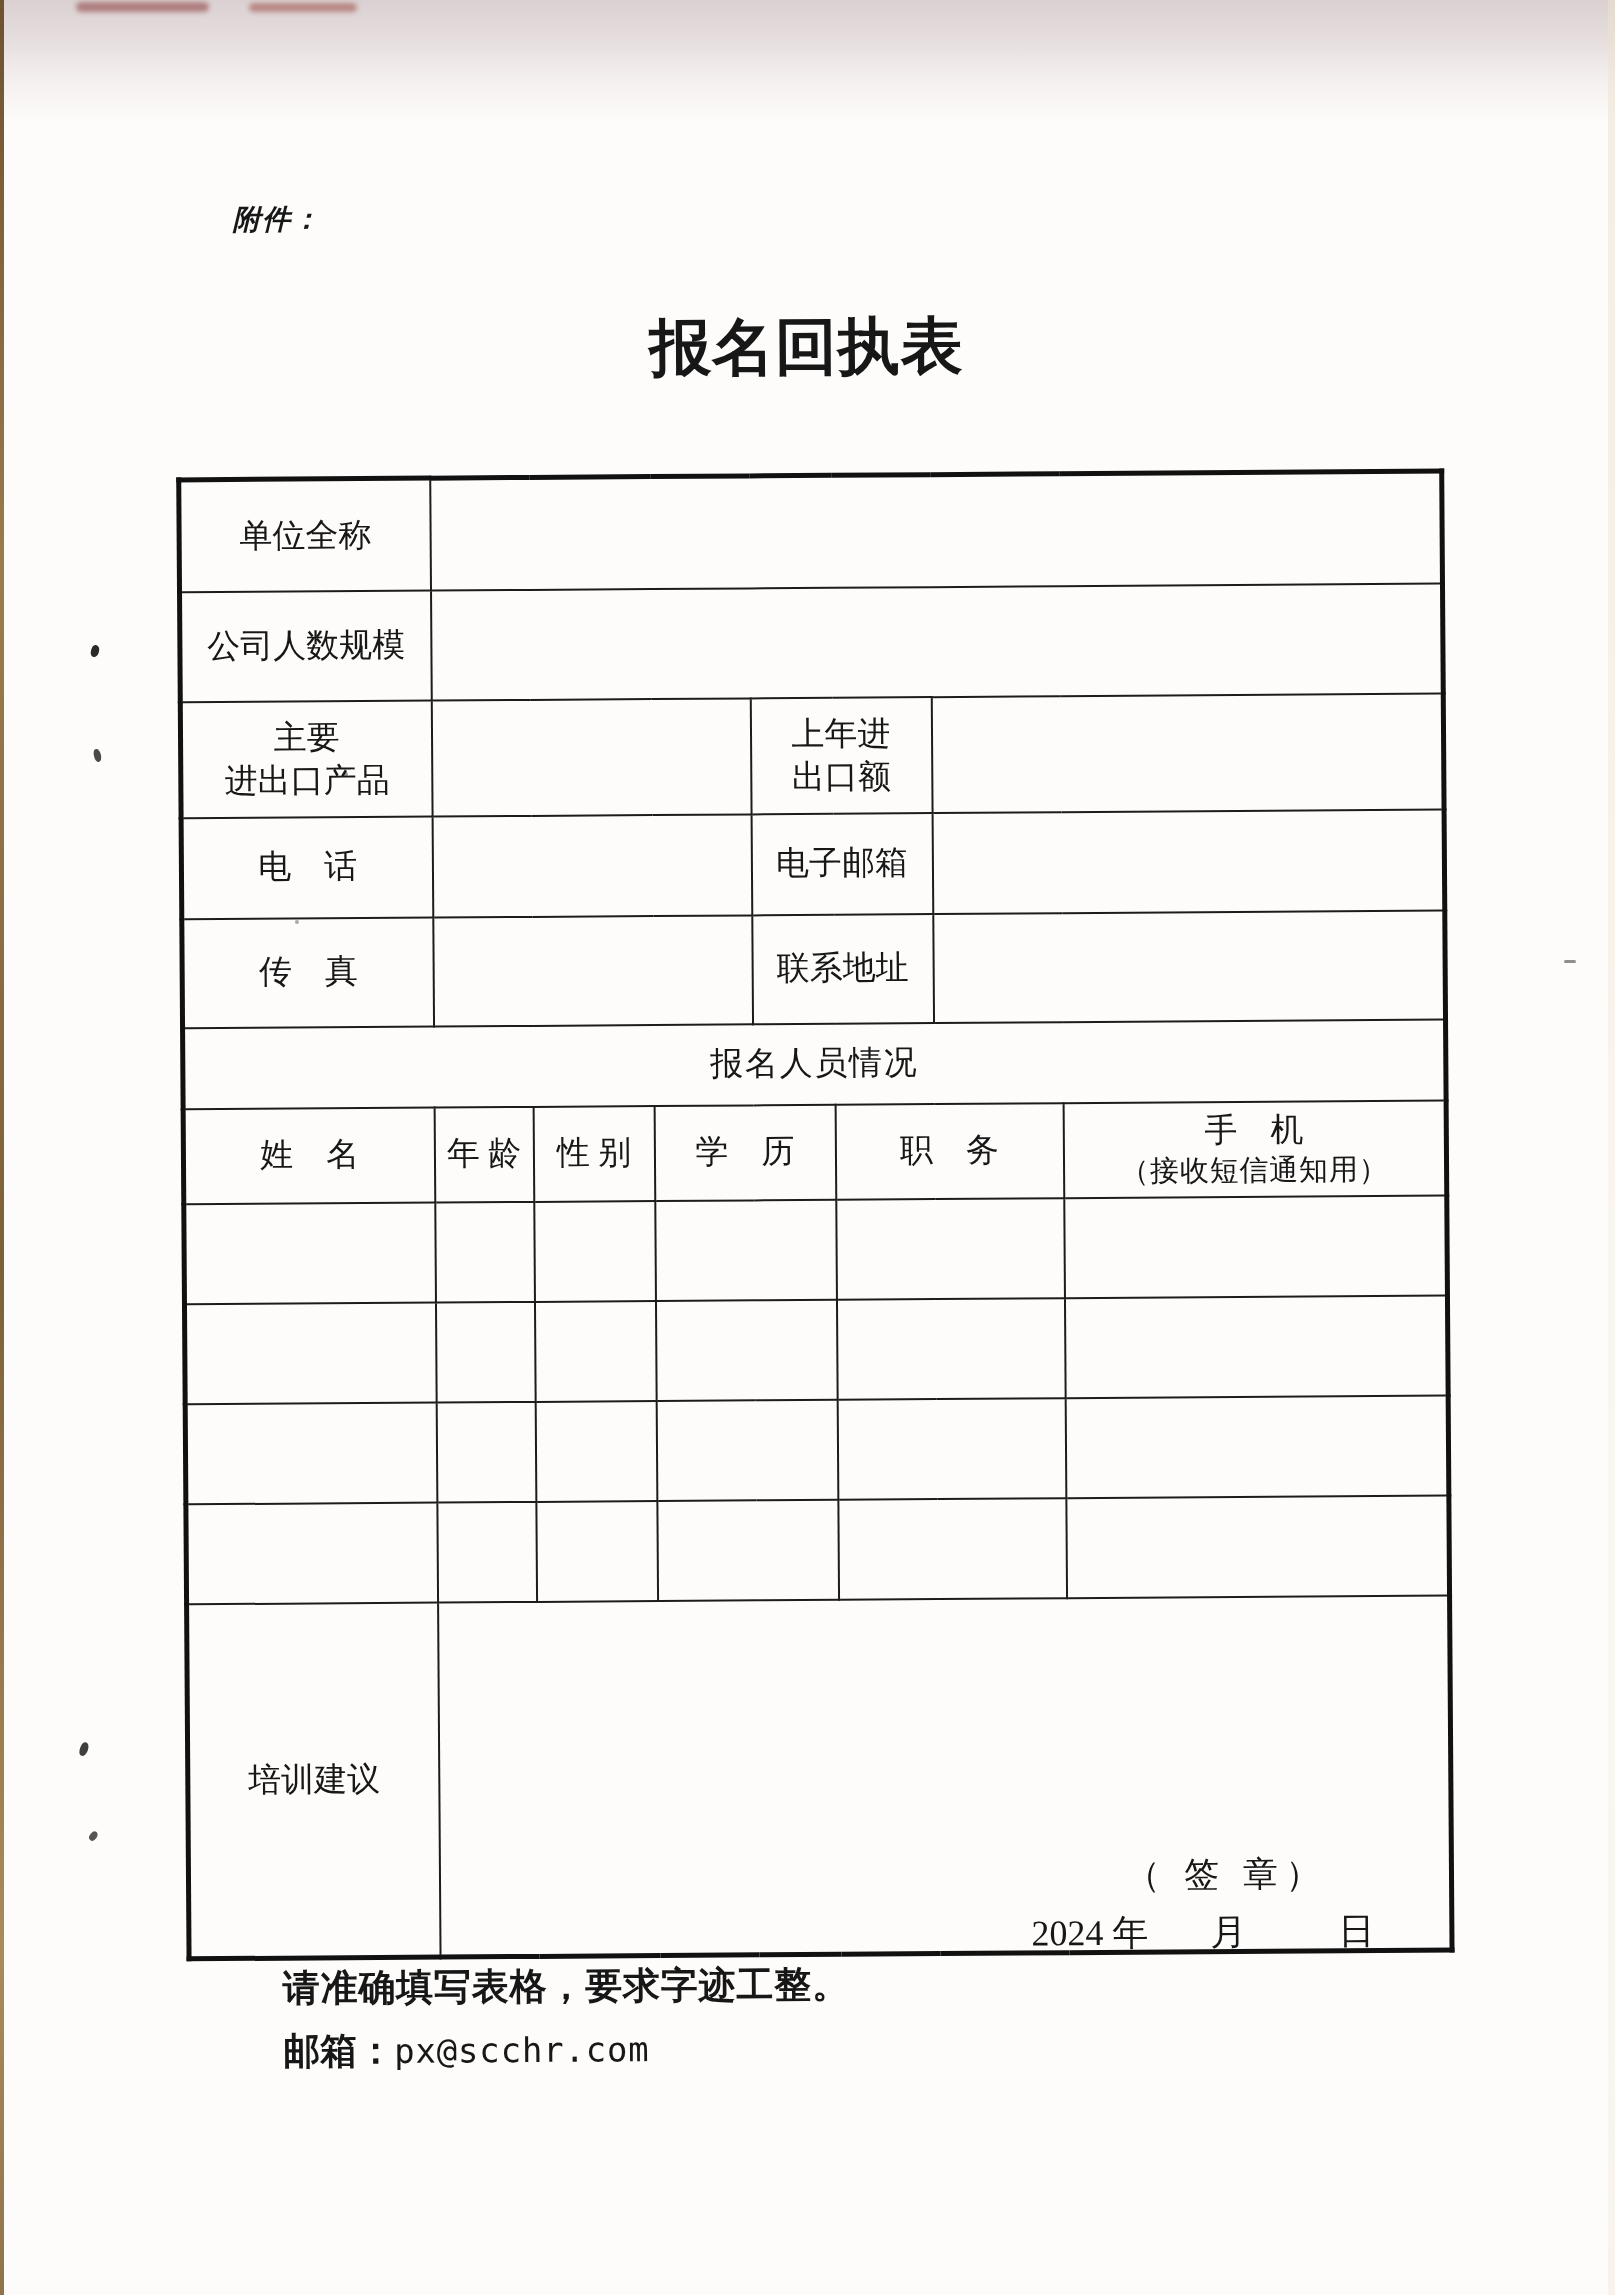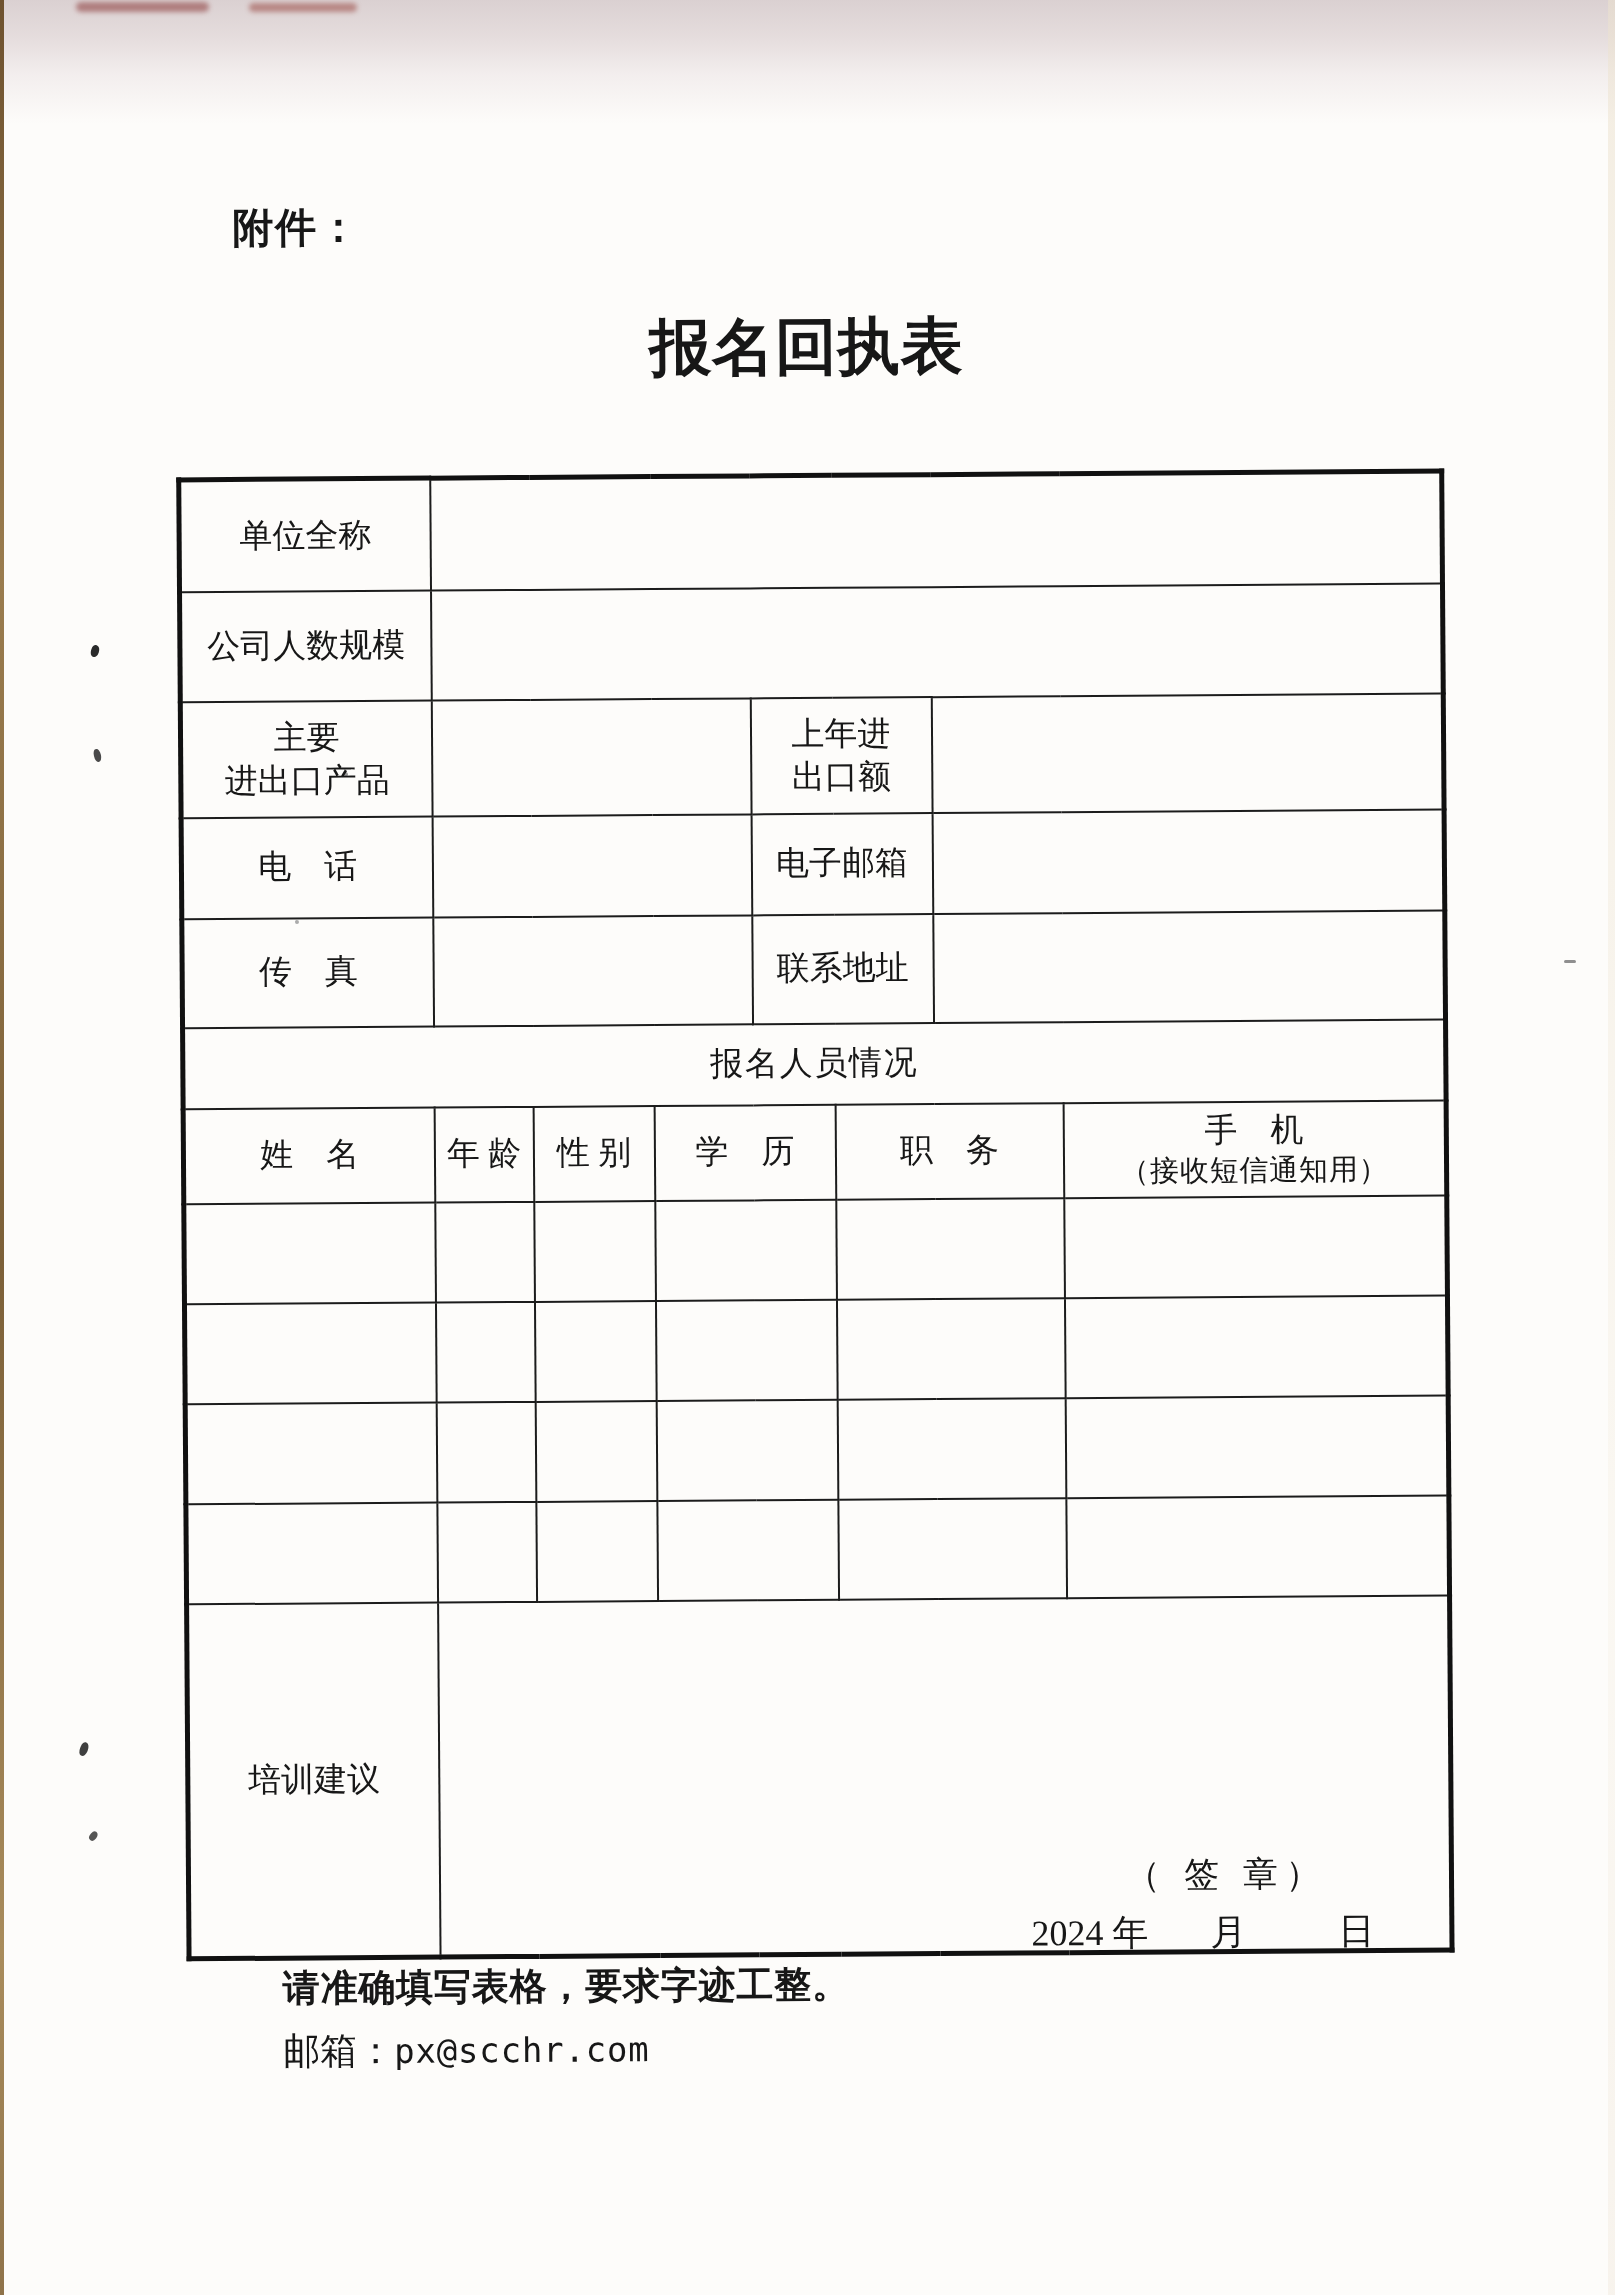--- a/index.html
+++ b/index.html
@@ -32,21 +32,21 @@
   .speck-4{left:90px;top:1831px;width:6.6px;height:10px;transform:rotate(40deg);opacity:.8;}
   .speck-5{left:1564px;top:960px;width:12.4px;height:3.3px;background:#8f8f8f;border-radius:1.7px;}
   .speck-6{left:343px;top:772px;width:5px;height:5px;background:#9b9b9b;}
   .speck-7{left:295px;top:920px;width:4.1px;height:4.1px;background:#ababab;}
 
   
   .sheet{position:absolute;inset:0;transform:rotate(-0.4deg);transform-origin:808px 1161px;}
 
   .attachment{
     position:absolute;left:239px;top:197px;
-    font-size:41px;font-weight:bold;letter-spacing:1.7px;
+    font-size:28px;font-weight:bold;letter-spacing:1.7px;font-style:italic;
   }
   .page-title{
     position:absolute;left:181px;top:305px;width:1262px;margin:0;
     text-align:center;font-size:62px;font-weight:bold;letter-spacing:0.8px;
   }
 
   table.form{
     position:absolute;left:181px;top:473px;width:1262px;
     border-collapse:collapse;table-layout:fixed;
     border:5px solid #111;
@@ -74,21 +74,21 @@
   .date-line .part-month{margin-left:53px;}
   .date-line .part-day{margin-left:83px;}
 
   .footer-note{
     position:absolute;left:277px;top:1960px;
     font-size:37px;font-weight:bold;letter-spacing:0.8px;
   }
   .footer-email{
     position:absolute;left:277px;top:2023px;font-size:37px;
   }
-  .footer-email .lbl{font-weight:normal;}
+  .footer-email .lbl{font-weight:bold;}
   .footer-email .val{
     font-family:"DejaVu Sans Mono","Liberation Mono",monospace;
     font-size:34px;letter-spacing:0.8px;
   }
 </style>
 </head>
 <body>
 
 <div class="top-band"></div>
 <div class="red-smudge smudge-1"></div>

